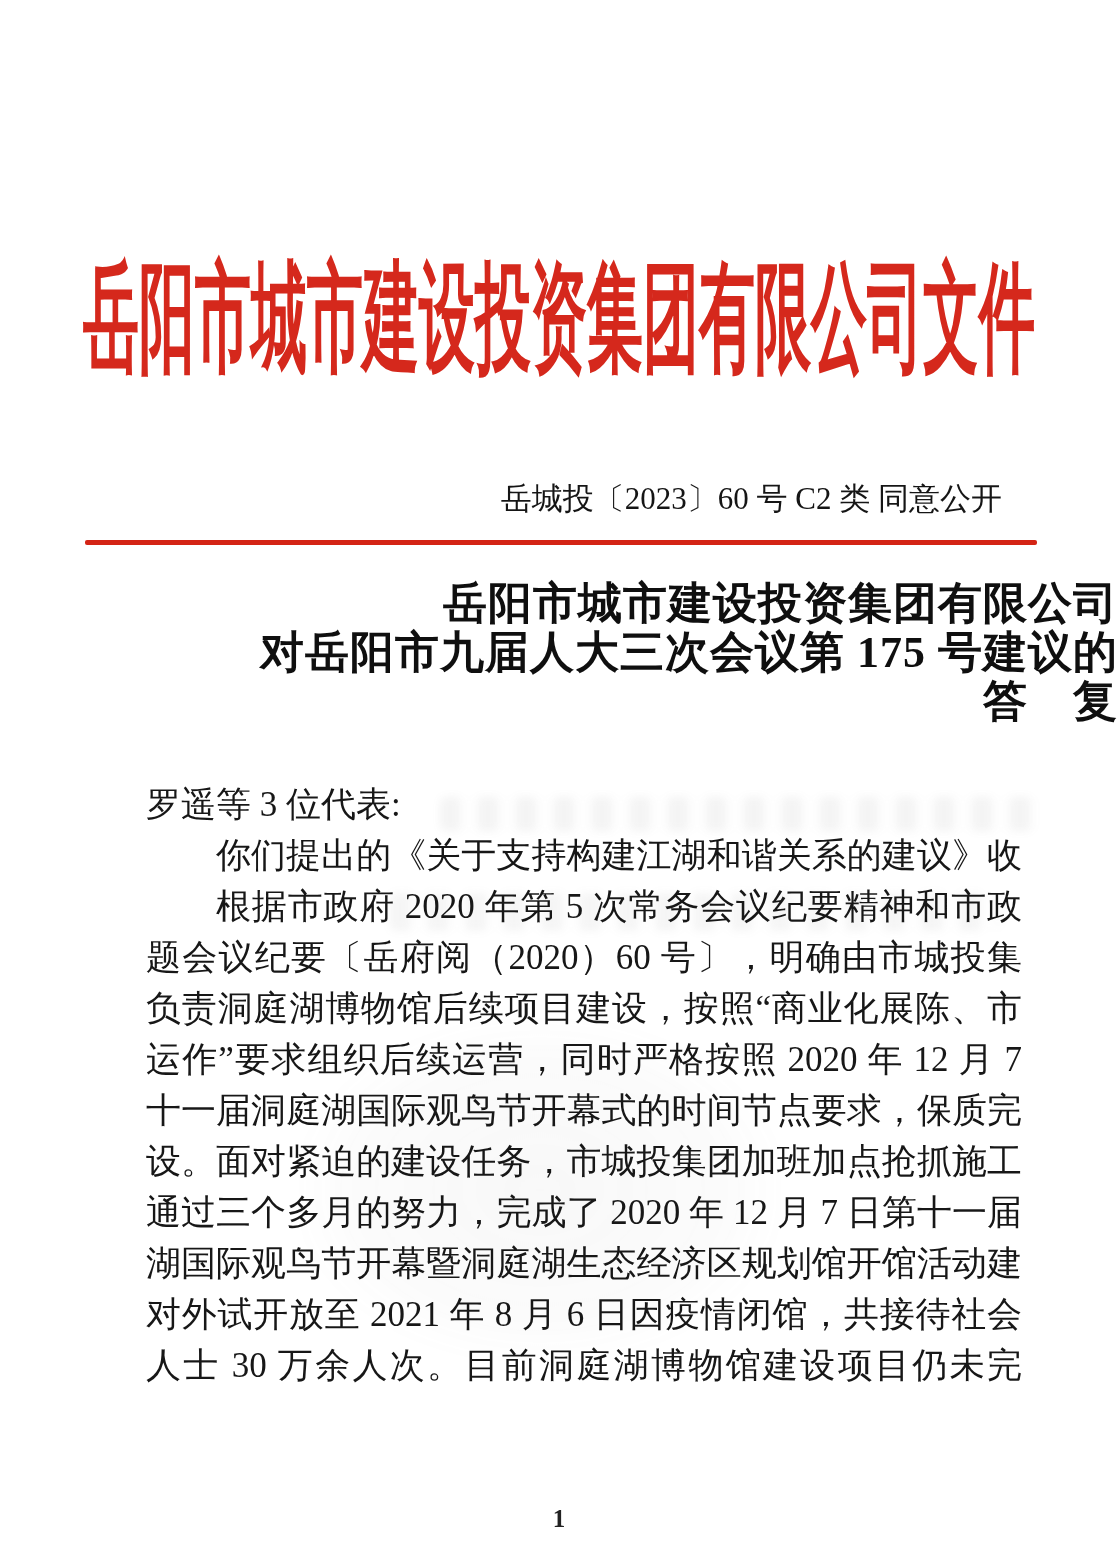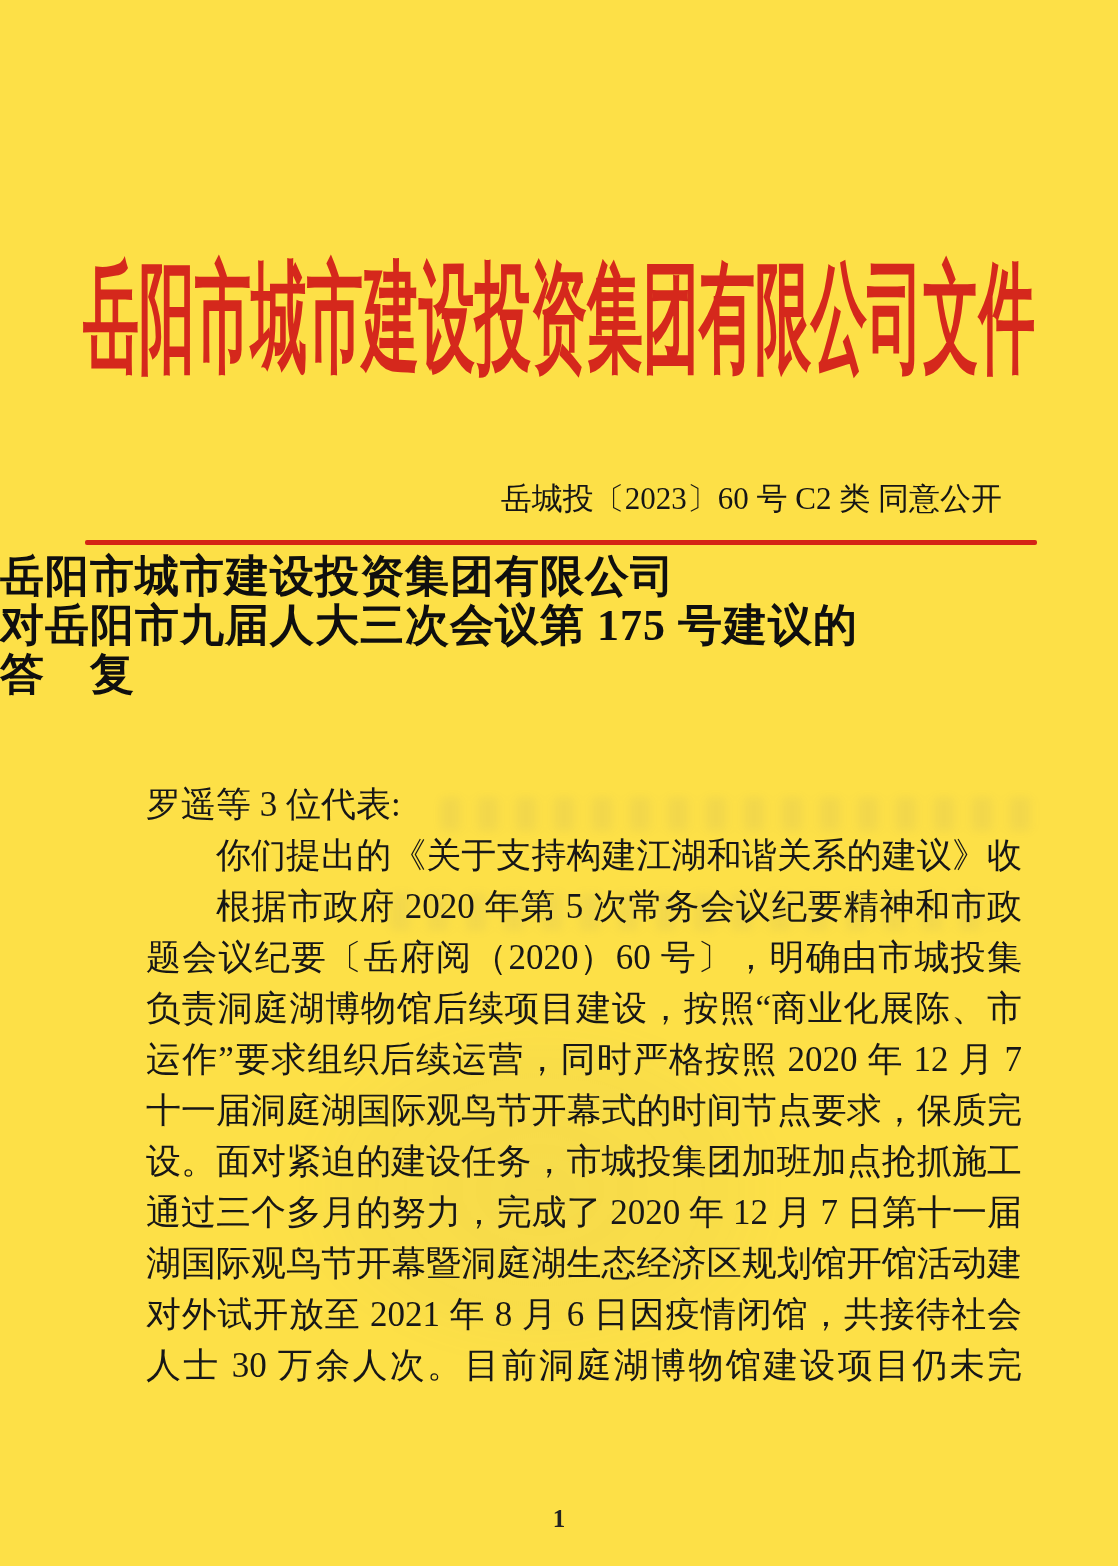--- a/index.html
+++ b/index.html
@@ -6,21 +6,21 @@
     margin: 0;
     padding: 0;
     background: #e8e8e8;
     font-family: "Liberation Serif", "DejaVu Serif", serif;
   }
   .page {
     position: relative;
     width: 1118px;
     height: 1566px;
     margin: 0 auto;
-    background: #fde047;
+    background: #ffffff;
     overflow: hidden;
     color: #1b1b1b;
   }
 
   
   .red-header {
     position: absolute;
     top: 250px;
     left: 84px;
     width: 950px;
@@ -56,24 +56,24 @@
     top: 540px;
     left: 85px;
     width: 952px;
     height: 5px;
     border-radius: 2px;
   }
 
   
   .doc-title {
     position: absolute;
-    top: 552px;
+    top: 579px;
     left: 0;
     width: 100%;
-    text-align: left;
+    text-align: right;
     font-weight: bold;
     font-size: 44px;
     line-height: 49px;
     color: #0f0f0f;
     letter-spacing: 1px;
   }
 
   
   .body-text {
     position: absolute;

